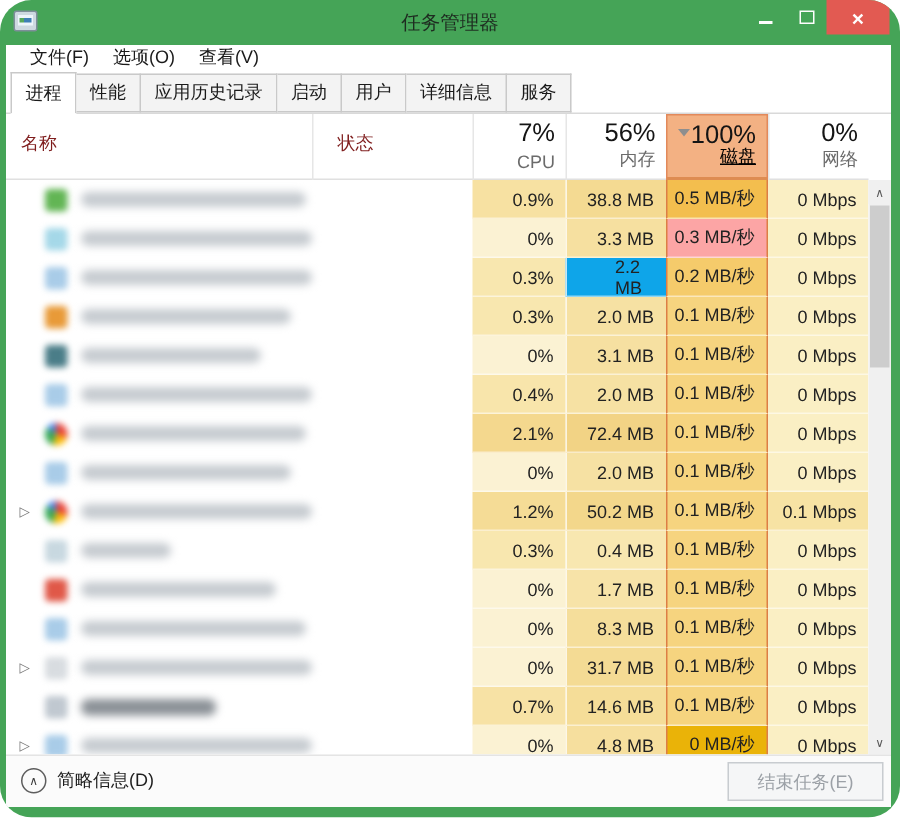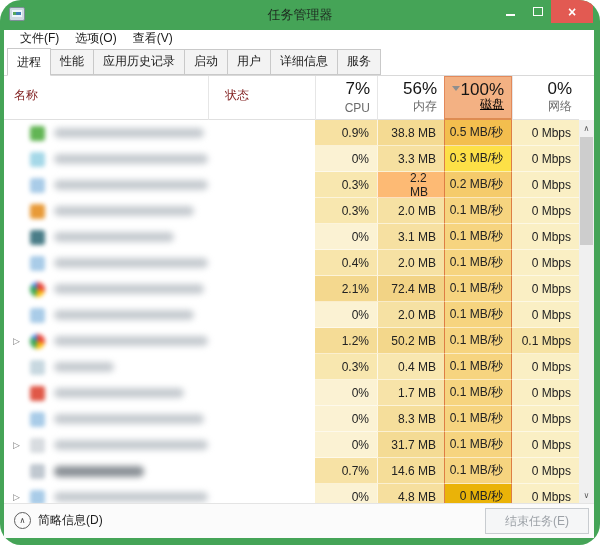--- a/index.html
+++ b/index.html
@@ -166,31 +166,31 @@
           <div class="cell num netc" style="background: rgb(250, 239, 196);">0 Mbps</div>
         </div>
         <div class="row">
           <div class="cell namec">
             <span class="picon" style="background: rgb(165, 216, 232);"></span>
             <span class="nameblur" style="width: 185px;"></span>
           </div>
           <div class="cell statusc"></div>
           <div class="cell num cpuc" style="background: rgb(251, 242, 211);">0%</div>
           <div class="cell num memc" style="background: rgb(246, 224, 160);">3.3 MB</div>
-          <div class="cell num diskc" style="background: #fde047;">0.3 MB/秒</div>
+          <div class="cell num diskc" style="background: #fca5a5;">0.3 MB/秒</div>
           <div class="cell num netc" style="background: rgb(250, 239, 196);">0 Mbps</div>
         </div>
         <div class="row">
           <div class="cell namec">
             <span class="picon" style="background: rgb(169, 204, 232);"></span>
             <span class="nameblur" style="width: 160px;"></span>
           </div>
           <div class="cell statusc"></div>
           <div class="cell num cpuc" style="background: rgb(248, 231, 175);">0.3%</div>
-          <div class="cell num memc" style="background: #fdba74; padding-left: 32px;">2.2 MB</div>
+          <div class="cell num memc" style="background: #0ea5e9; padding-left: 32px;">2.2 MB</div>
           <div class="cell num diskc" style="background: rgb(245, 203, 107);">0.2 MB/秒</div>
           <div class="cell num netc" style="background: rgb(250, 239, 196);">0 Mbps</div>
         </div>
         <div class="row">
           <div class="cell namec">
             <span class="picon" style="background: rgb(232, 154, 56);"></span>
             <span class="nameblur" style="width: 140px;"></span>
           </div>
           <div class="cell statusc"></div>
           <div class="cell num cpuc" style="background: rgb(248, 231, 175);">0.3%</div>

